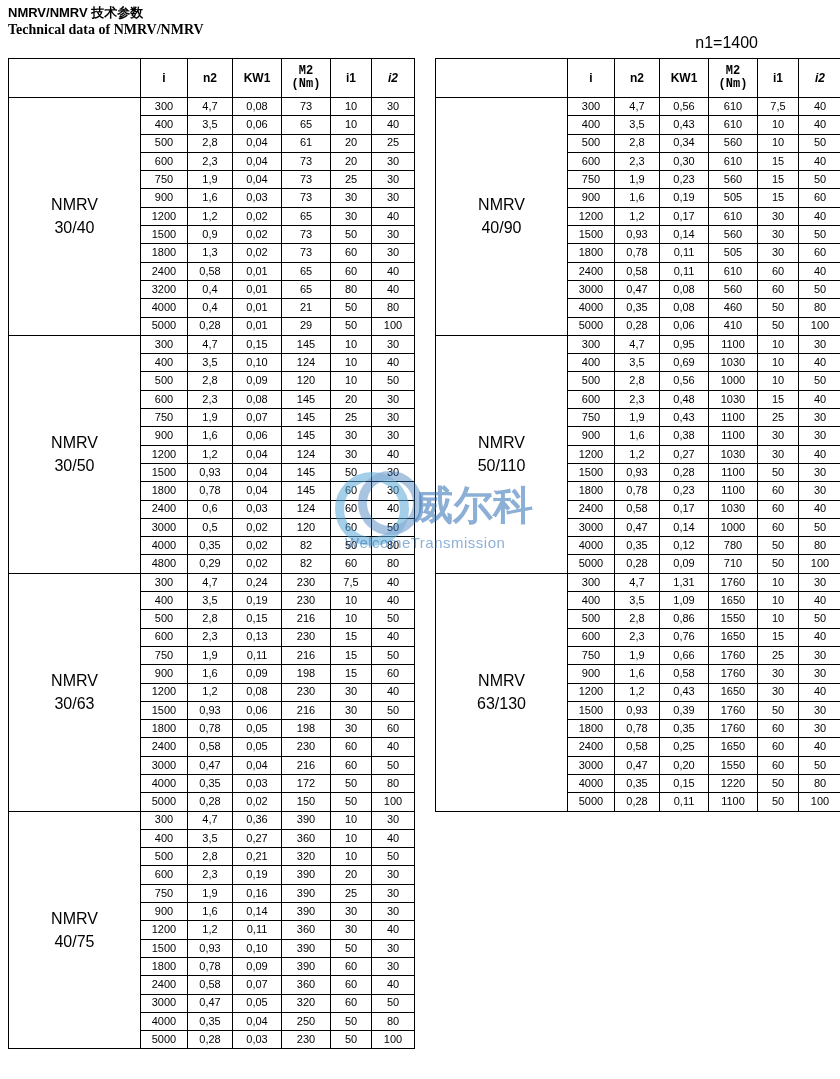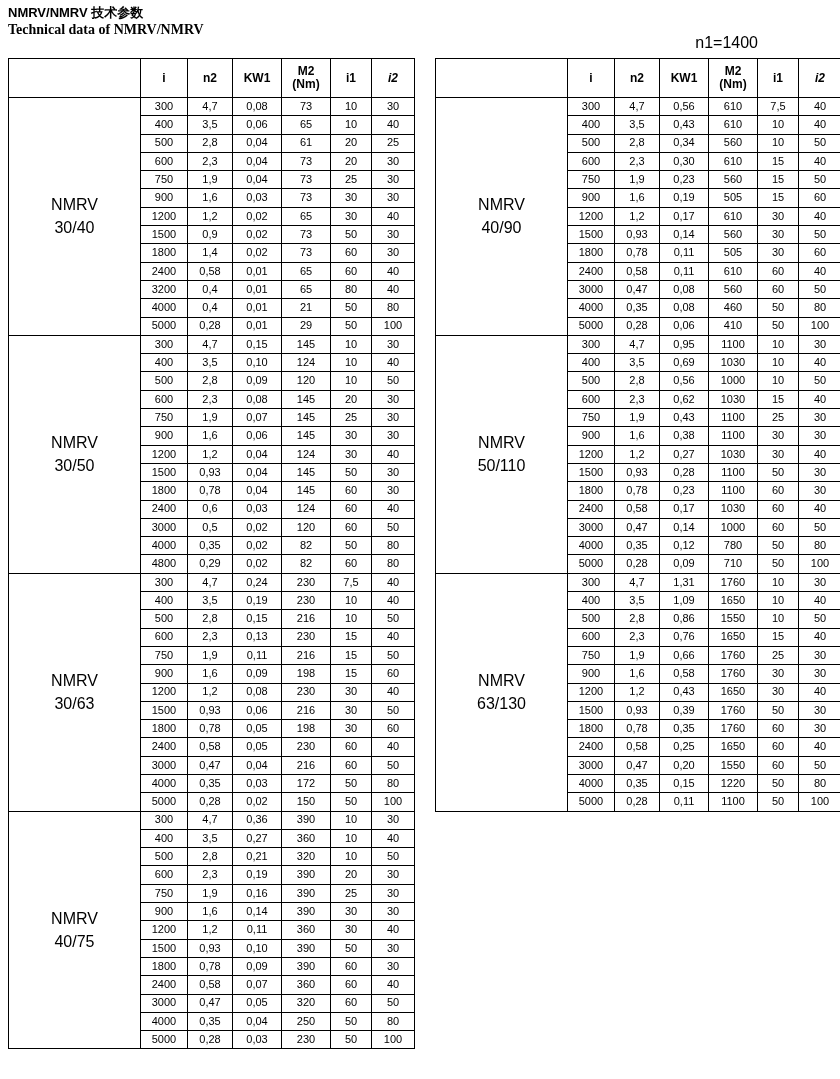--- a/index.html
+++ b/index.html
@@ -52,21 +52,21 @@
   }
   thead th{
     height:38px;
     font-weight:bold;
     font-size:12px;
   }
   th.hdr-model{width:131px;}
   th.hdr-i{width:46px;}
   th.hdr-n2{width:44px;}
   th.hdr-kw{width:48px;}
-  th.hdr-m2{width:48px;}
+  th.hdr-m2{width:48px;font-family:Liberation Mono, monospace;}
   th.hdr-i1{width:40px;}
   th.hdr-i2{width:42px;font-style:italic;}
 
   td.model{
     font-size:16px;
     line-height:1.45;
     font-weight:normal;
   }
   .m2head{display:block;line-height:1.1;}
 
@@ -187,21 +187,21 @@
           <tr>
             <td>1500</td>
             <td>0,9</td>
             <td>0,02</td>
             <td>73</td>
             <td>50</td>
             <td>30</td>
           </tr>
           <tr>
             <td>1800</td>
-            <td>1,4</td>
+            <td>1,3</td>
             <td>0,02</td>
             <td>73</td>
             <td>60</td>
             <td>30</td>
           </tr>
           <tr>
             <td>2400</td>
             <td>0,58</td>
             <td>0,01</td>
             <td>65</td>
@@ -692,21 +692,21 @@
             <td>500</td>
             <td>2,8</td>
             <td>0,56</td>
             <td>1000</td>
             <td>10</td>
             <td>50</td>
           </tr>
           <tr>
             <td>600</td>
             <td>2,3</td>
-            <td>0,62</td>
+            <td>0,48</td>
             <td>1030</td>
             <td>15</td>
             <td>40</td>
           </tr>
           <tr>
             <td>750</td>
             <td>1,9</td>
             <td>0,43</td>
             <td>1100</td>
             <td>25</td>
@@ -878,14 +878,19 @@
             <td>0,28</td>
             <td>0,11</td>
             <td>1100</td>
             <td>50</td>
             <td>100</td>
           </tr>
         </tbody>
     </table>
   </div>
 
+  <div class="wm">
+    <div class="circle"></div>
+    <div class="cn">威尔科</div>
+    <div class="en">WelcomeTransmission</div>
+  </div>
 
 </div>
 
 </body></html>

